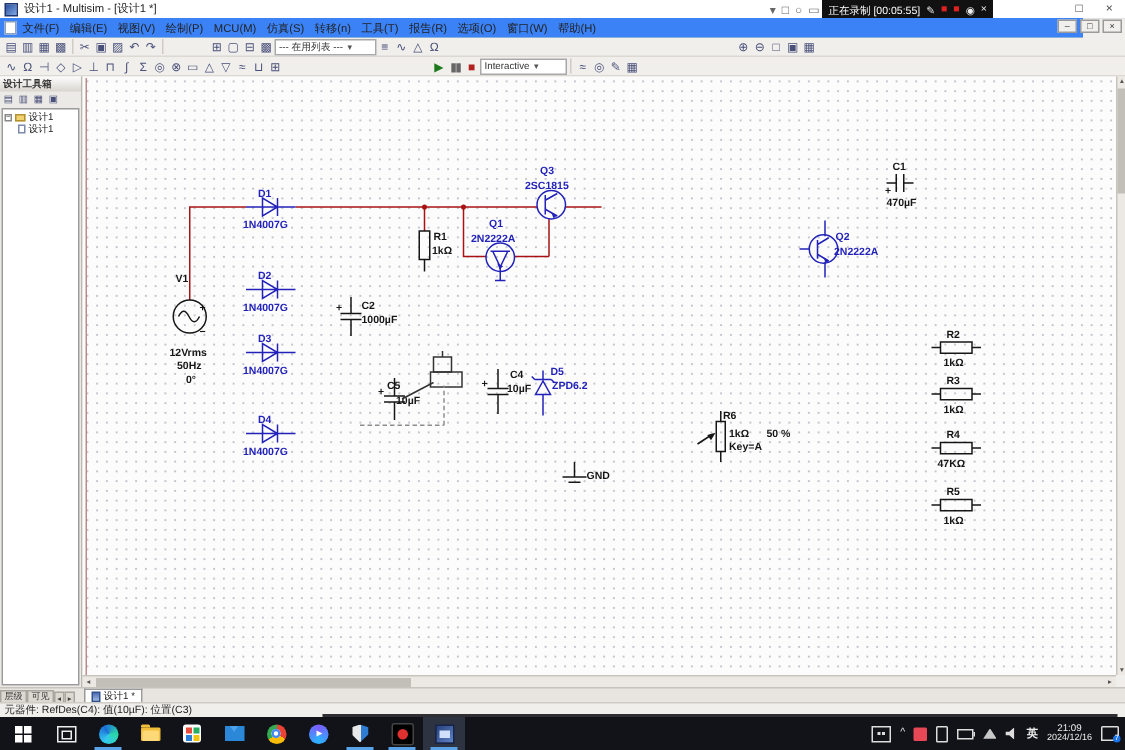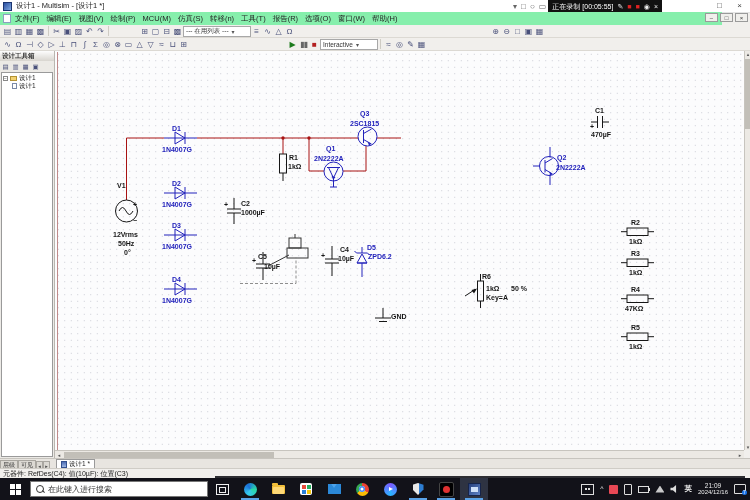--- a/index.html
+++ b/index.html
@@ -11,21 +11,21 @@
   #titlebar .ttl{position:absolute;left:16px;top:1px;font-size:7.5px;color:#222;white-space:nowrap;}
   .winbtn{position:absolute;top:0;width:17px;height:12px;text-align:center;line-height:12px;font-size:8px;color:#444;}
   
   #recwrap{position:absolute;right:88px;top:0;height:13px;display:flex;align-items:center;}
   #recwrap .pre{font-size:8px;color:#666;margin:0 2px;}
   #recbar{height:13px;background:#111;color:#fff;display:flex;align-items:center;padding:0 4px;gap:4px;}
   #recbar .t{font-size:7px;white-space:nowrap;}
   #recbar .i{font-size:7px;color:#eee;}
   #recbar .r{color:#d22;font-size:7px;}
   
-  #menubar{position:absolute;left:0;top:12px;width:722px;height:13px;background:#86efac;border-bottom:4px solid #0369a1;}
+  #menubar{position:absolute;left:0;top:12px;width:722px;height:13px;background:#3b82f6;border-bottom:4px solid #0369a1;}
   #menubar .mico{position:absolute;left:3px;top:2px;width:8px;height:9px;background:#fff;border:1px solid #8aa0c0;box-sizing:border-box;}
   #menubar .items{position:absolute;left:15px;top:0;height:13px;display:flex;align-items:center;gap:7px;font-size:7.5px;color:#222;white-space:nowrap;}
   #mdictl{position:absolute;right:2px;top:13px;display:flex;gap:2px;}
   #mdictl span{width:13px;height:9px;border:1px solid #9a9a9a;background:#f0efec;font-size:6px;line-height:8px;text-align:center;color:#333;box-sizing:border-box;}
   
   .tbrow{position:absolute;left:0;width:750px;height:13px;background:#f1efec;border-bottom:1px solid #dcd9d3;display:flex;align-items:center;padding-left:2px;box-sizing:border-box;}
   #tb1{top:25px;} #tb2{top:38px;}
   .ticn{display:inline-block;width:11px;height:11px;line-height:11px;font-size:8px;text-align:center;color:#49507a;}
   .sep{display:inline-block;width:1px;height:10px;background:#cfccc4;margin:0 2px;}
   .combo{display:inline-flex;align-items:center;background:#fff;border:1px solid #a8a8a8;height:9px;font-size:6.5px;color:#333;padding:0 2px;gap:3px;white-space:nowrap;}
@@ -441,24 +441,20 @@
 
   <div id="taskbar">
     <div id="startbtn">
       <span class="winlogo">
           <i></i>
           <i></i>
           <i></i>
           <i></i>
         </span>
     </div>
-    <div id="searchbox">
-      <span class="mag"></span>
-      <span class="ph">在此键入进行搜索</span>
-    </div>
     <div class="tbtn">
         <span class="tvout"></span>
       </div>
     <div class="tbtn">
         <span class="edge"></span>
         <span class="runline"></span>
       </div>
     <div class="tbtn">
         <span class="folder"></span>
       </div>

